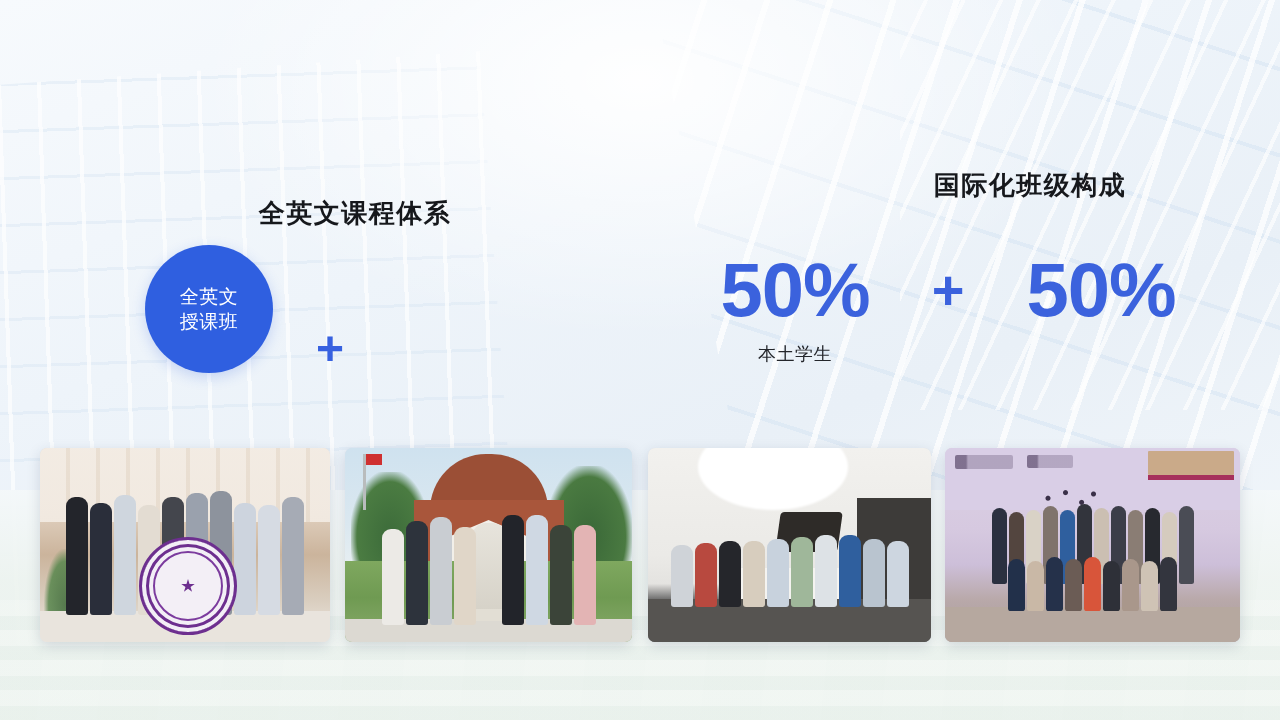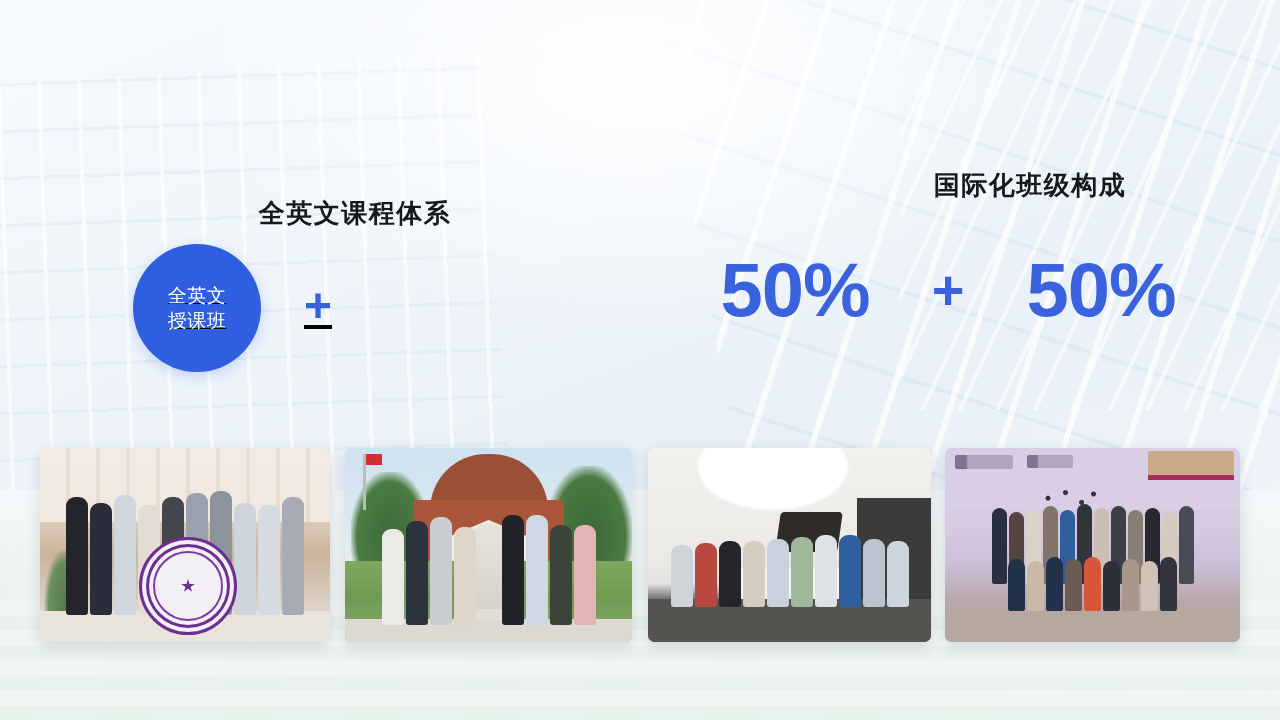--- a/index.html
+++ b/index.html
@@ -54,22 +54,22 @@
     font-size:29px;font-weight:bold;letter-spacing:2px;color:#16307e;
     z-index:5;
   }
 
   
   .sec-head{position:absolute;font-size:26px;font-weight:bold;color:#16181c;letter-spacing:1.5px;z-index:5;}
   .sec-head.left{top:168px;left:16px;width:678px;text-align:center;margin-top:28px;}
   .sec-head.right{top:168px;left:640px;width:780px;text-align:center;}
 
   
-  .circle-row{position:absolute;top:243px;left:133px;width:380px;height:130px;
-    display:flex;align-items:center;z-index:5;text-decoration:underline;}
+  .circle-row{position:absolute;top:243px;left:145px;width:380px;height:130px;
+    display:flex;align-items:flex-end;z-index:5;}
   .circle{
     width:128px;height:128px;border-radius:50%;
     background:#2f5fe0;
     display:flex;flex-direction:column;align-items:center;justify-content:center;
     color:#ffffff;font-size:19px;line-height:1.32;letter-spacing:.5px;
     box-shadow:0 4px 14px rgba(47,95,224,.22);
     flex:0 0 auto;
   }
   .circle span{display:block;white-space:nowrap;}
   .plus-sign{
@@ -187,20 +187,21 @@
       <span>全英文</span>
       <span>授课班</span>
     </div>
     <div class="plus-sign">+</div>
   </div>
 
   <div class="stats">
     <div class="stat-row">
       <div class="stat-col">
         <div class="stat-num">50%</div>
+        <div class="stat-lab">本土学生</div>
       </div>
       <div class="stat-plus">+</div>
       <div class="stat-col">
         <div class="stat-num">50%</div>
       </div>
     </div>
   </div>
 
   <div class="photos">
 

